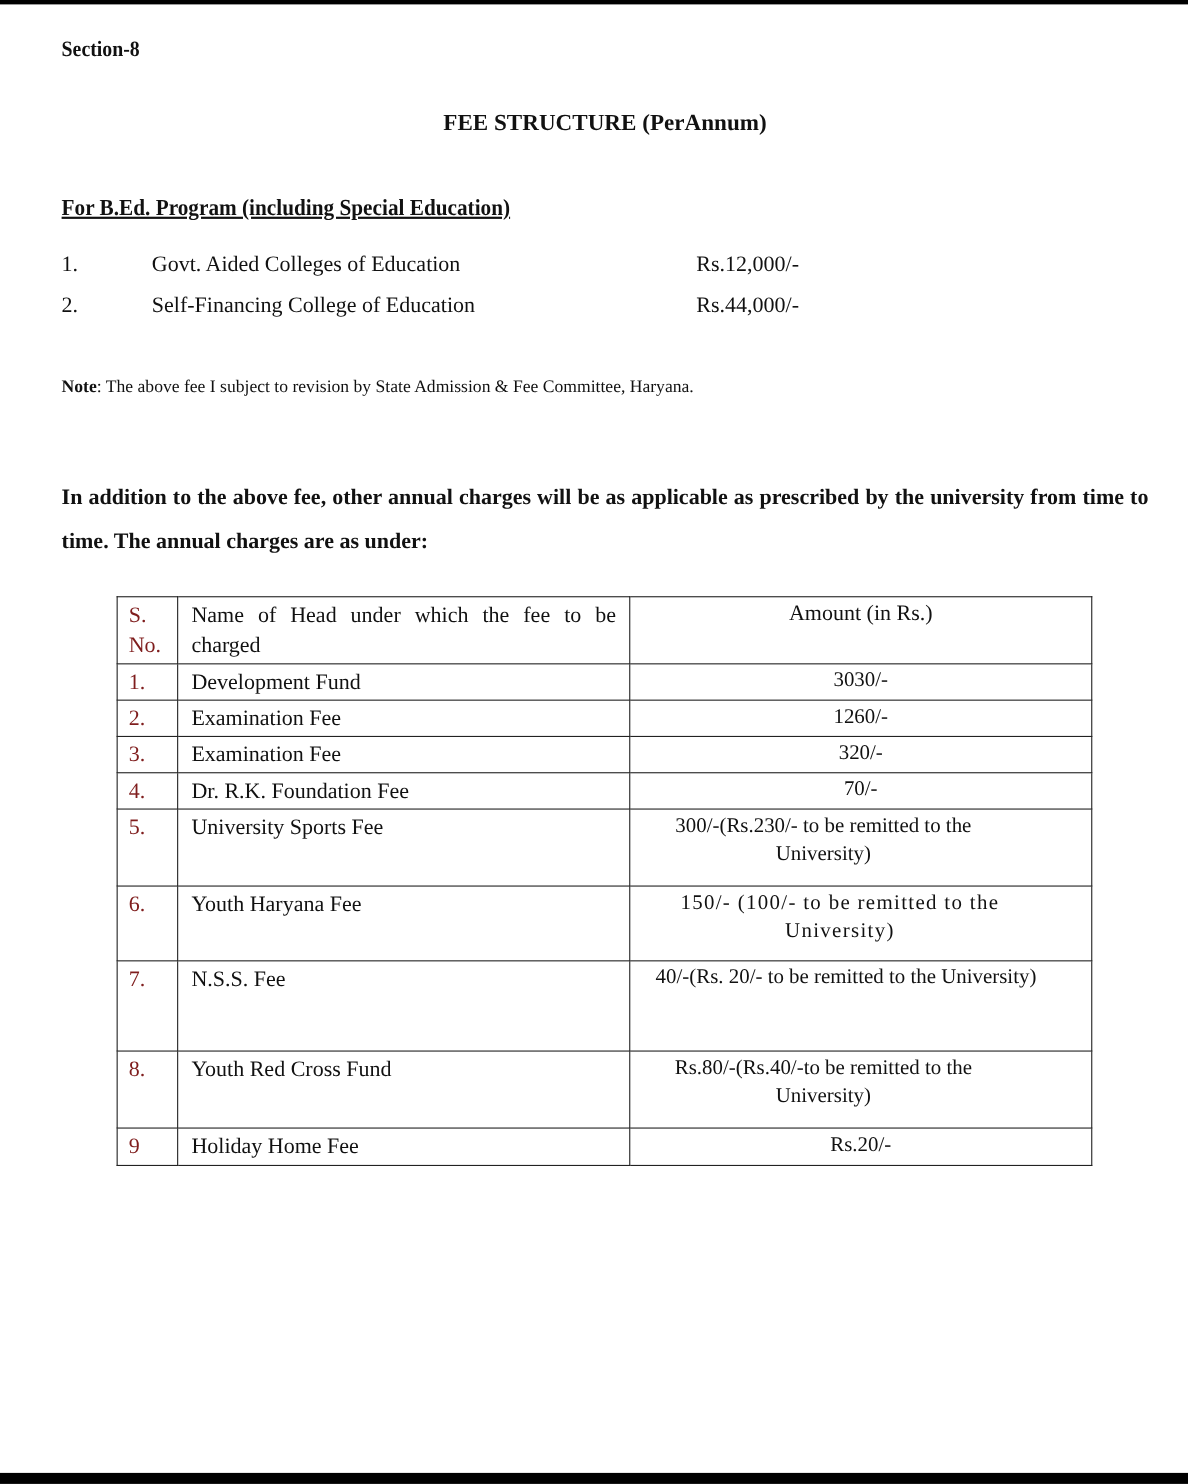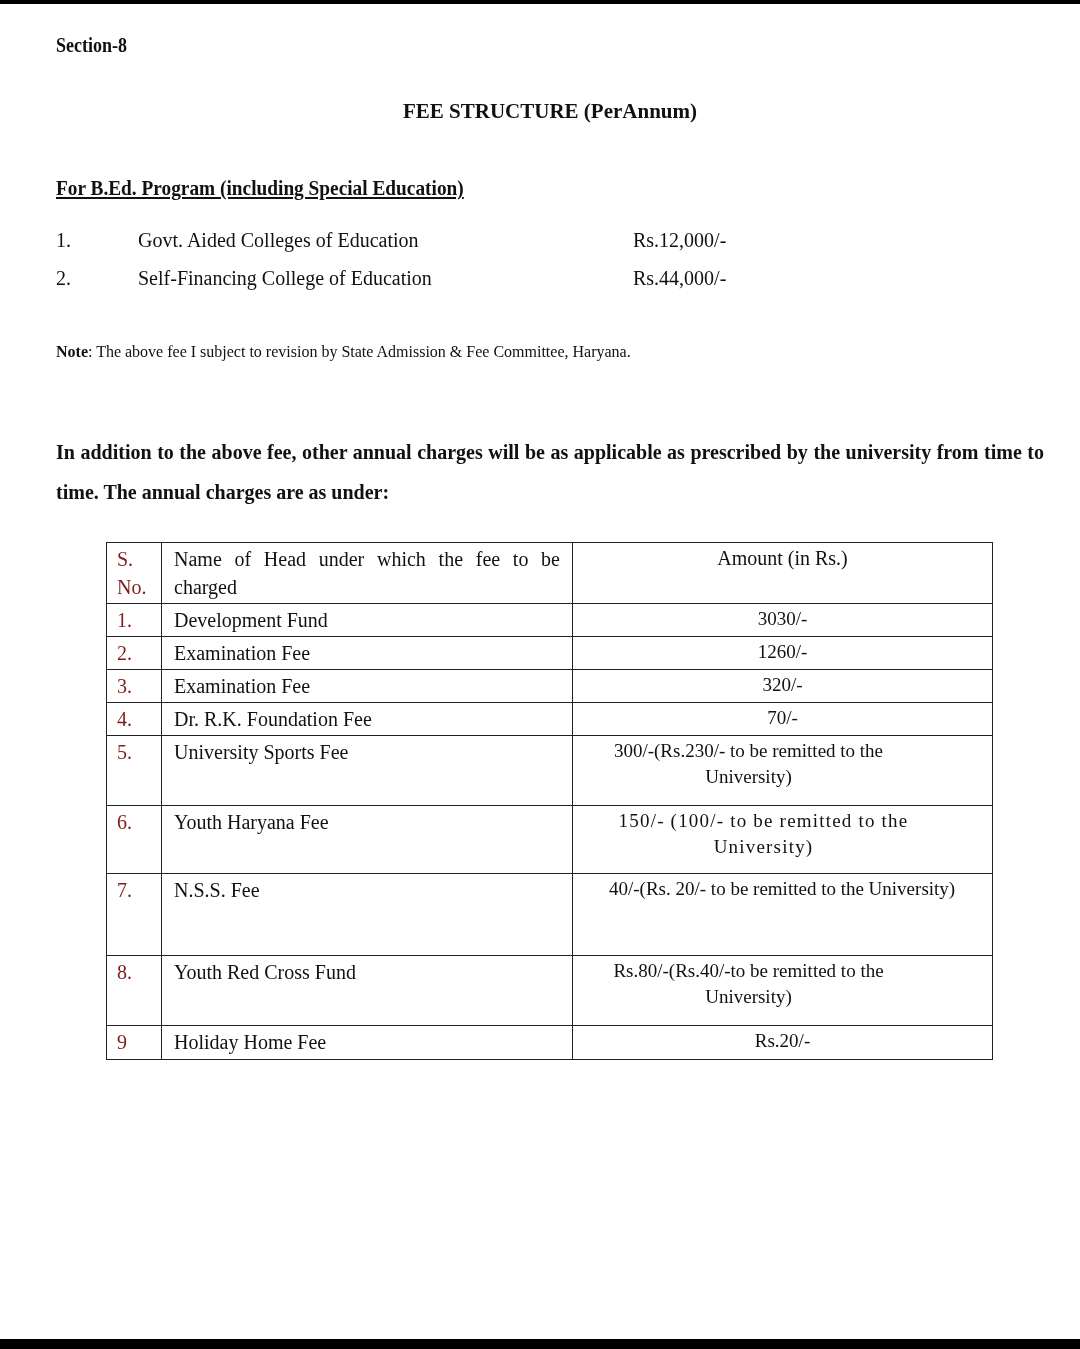--- a/index.html
+++ b/index.html
@@ -92,21 +92,21 @@
     <td class="amt" style="padding-right:80px;">300/-(Rs.230/- to be remitted to the University)</td>
   </tr>
   <tr style="height:68px;">
     <td class="sno">6.</td>
     <td class="head">Youth Haryana Fee</td>
     <td class="amt spaced" style="padding-right:50px;">150/- (100/- to be remitted to the University)</td>
   </tr>
   <tr style="height:82px;">
     <td class="sno">7.</td>
     <td class="head">N.S.S. Fee</td>
-    <td class="amt justified" style="padding-left:36px;padding-right:0;margin-top:36px;">40/-(Rs. 20/- to be remitted to the University)</td>
+    <td class="amt justified" style="padding-left:23px;padding-right:0;margin-top:36px;">40/-(Rs. 20/- to be remitted to the University)</td>
   </tr>
   <tr style="height:70px;">
     <td class="sno">8.</td>
     <td class="head">Youth Red Cross Fund</td>
     <td class="amt" style="padding-right:80px;">Rs.80/-(Rs.40/-to be remitted to the University)</td>
   </tr>
   <tr style="height:34px;">
     <td class="sno">9</td>
     <td class="head">Holiday Home Fee</td>
     <td class="amt">Rs.20/-</td>

